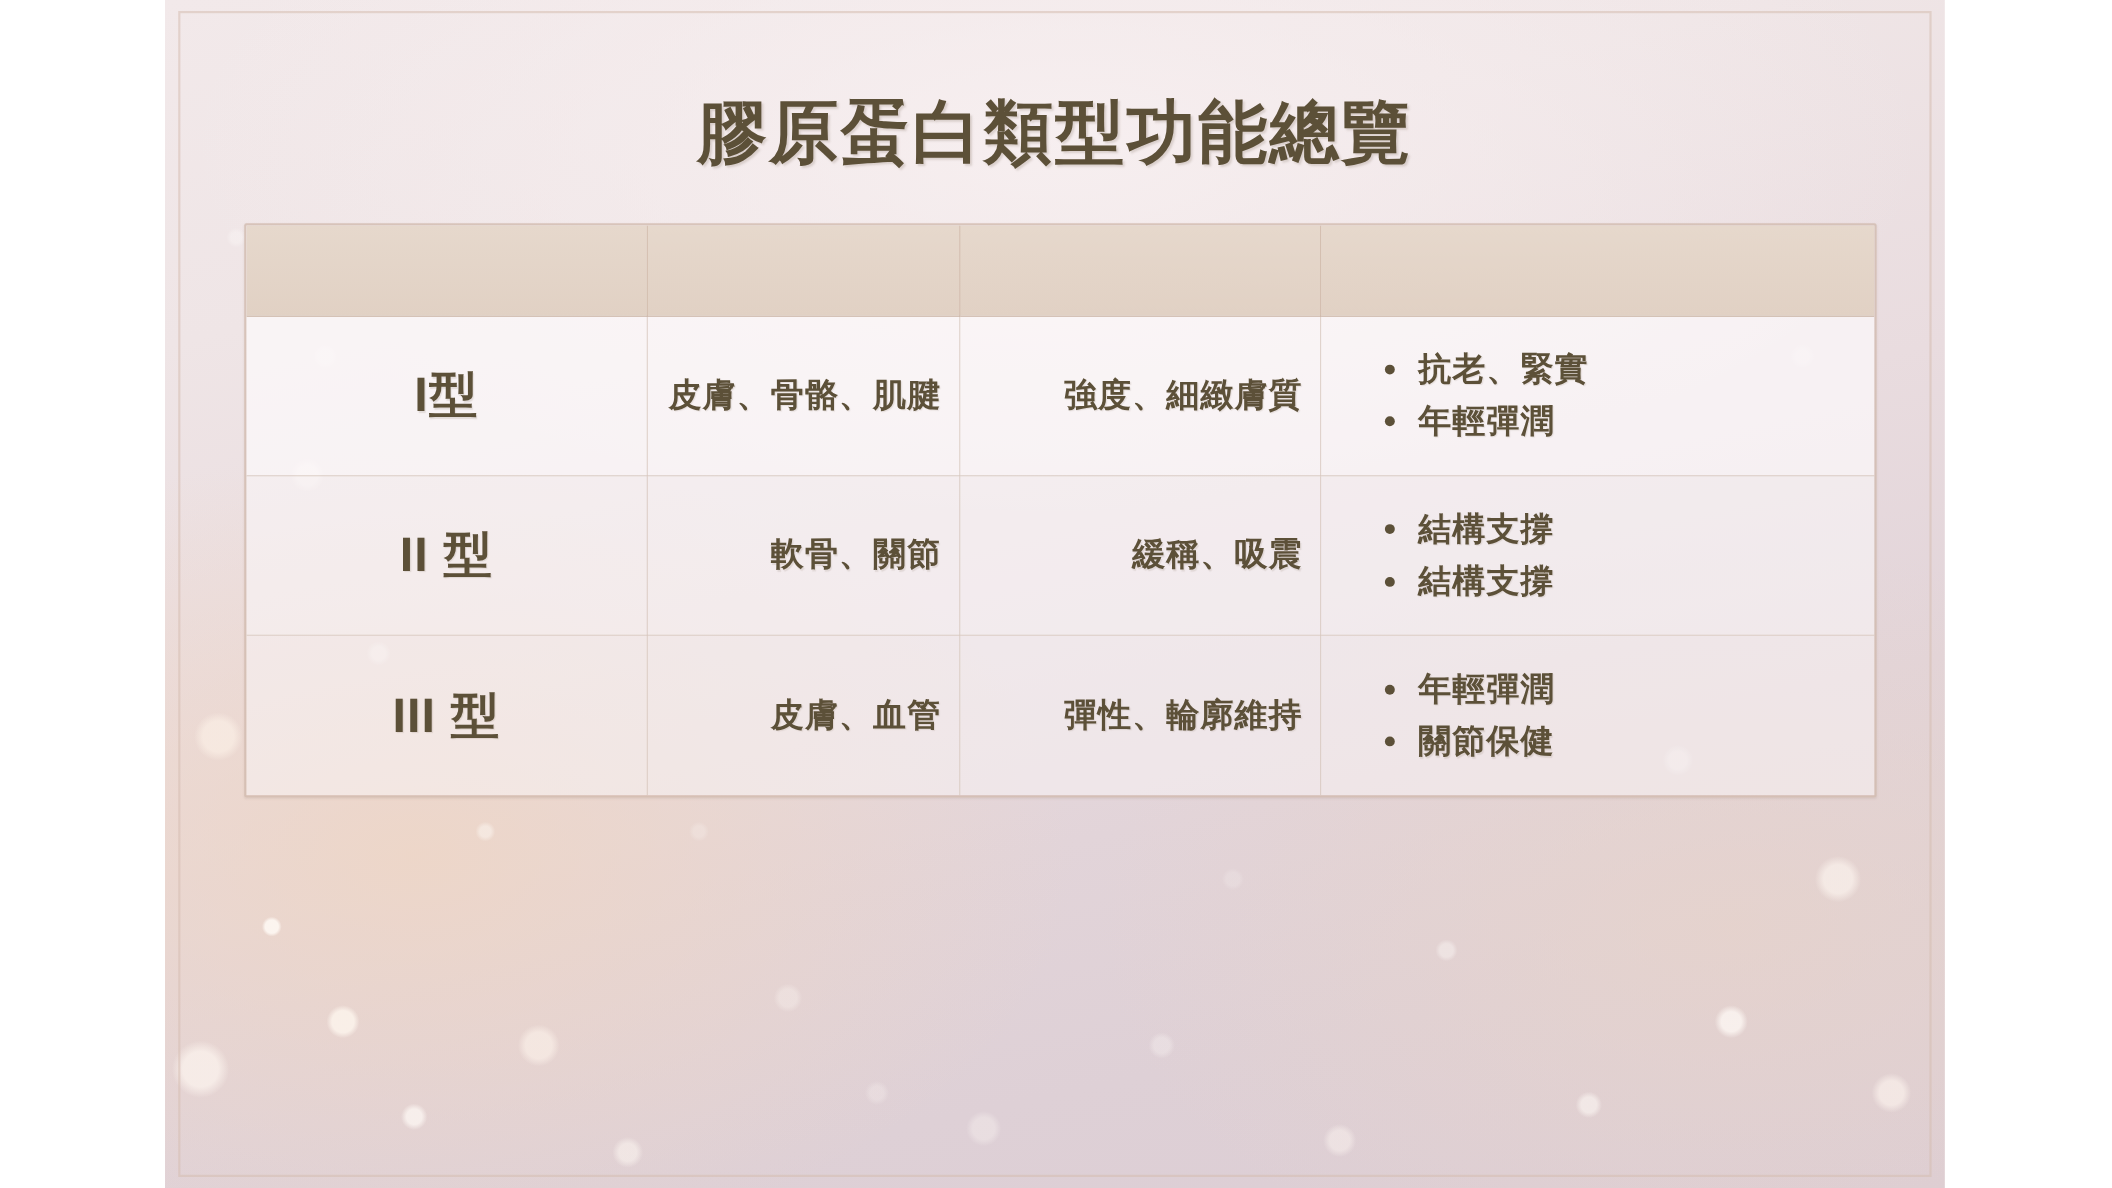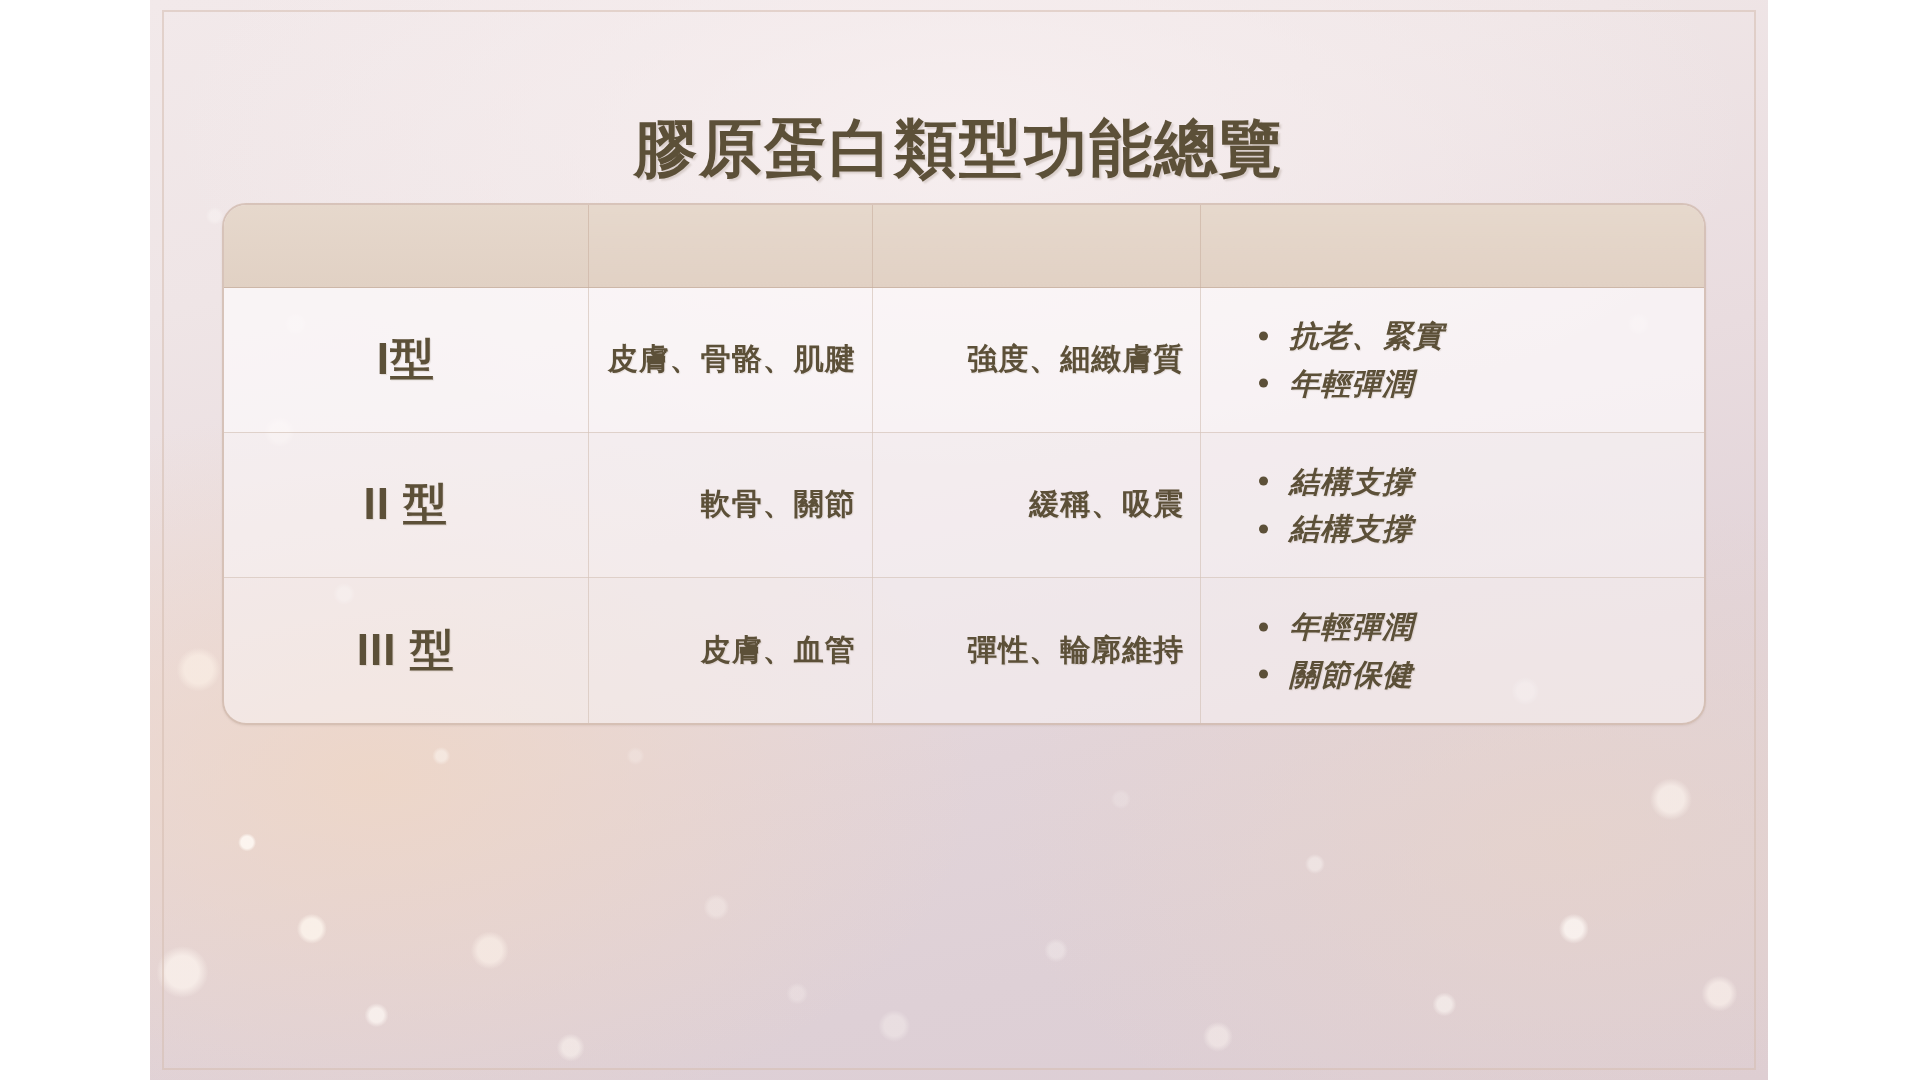--- a/index.html
+++ b/index.html
@@ -95,32 +95,31 @@
     left: 0;
     top: 78px;
     width: 1618px;
     text-align: center;
     font-size: 63px;
     font-weight: 700;
     letter-spacing: 2px;
     color: #5c5038;
     text-shadow: 2px 2px 2px rgba(120,100,80,0.22);
     white-space: nowrap;
-    margin-top: 28px;
   }
 
   
   #table-card {
     position: absolute;
     left: 72px;
     top: 203px;
     width: 1480px;
     height: 518px;
     border: 2px solid rgba(205,182,168,0.75);
-    border-radius: 24px;
+    border-radius: 2px;
     overflow: hidden;
     background: rgba(255,255,255,0.18);
     box-shadow: 0 1px 2px rgba(160,140,125,0.18);
   }
   table#collagen-table {
     width: 100%;
     height: 100%;
     border-collapse: collapse;
     table-layout: fixed;
   }
@@ -178,21 +177,20 @@
     padding: 0;
     list-style: none;
   }
   ul.bullet-list li {
     font-size: 30px;
     line-height: 1.58;
     letter-spacing: 1px;
     position: relative;
     padding-left: 30px;
     text-shadow: 1px 1px 1px rgba(130,110,92,0.16);
-    font-style: italic;
   }
   ul.bullet-list li .dot {
     position: absolute;
     left: 0;
     top: 50%;
     transform: translateY(-50%);
     width: 9px;
     height: 9px;
     border-radius: 50%;
     background: #5c5038;

